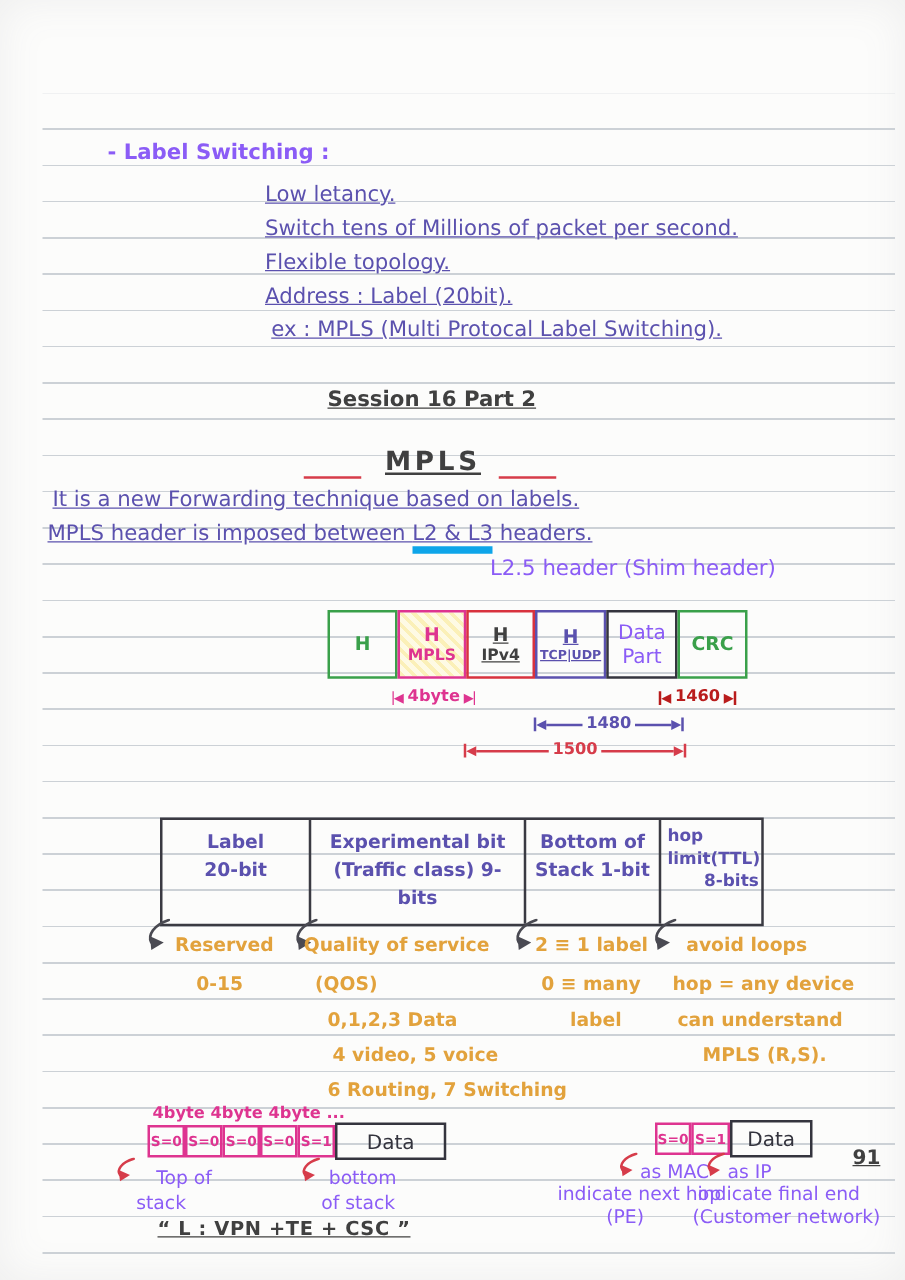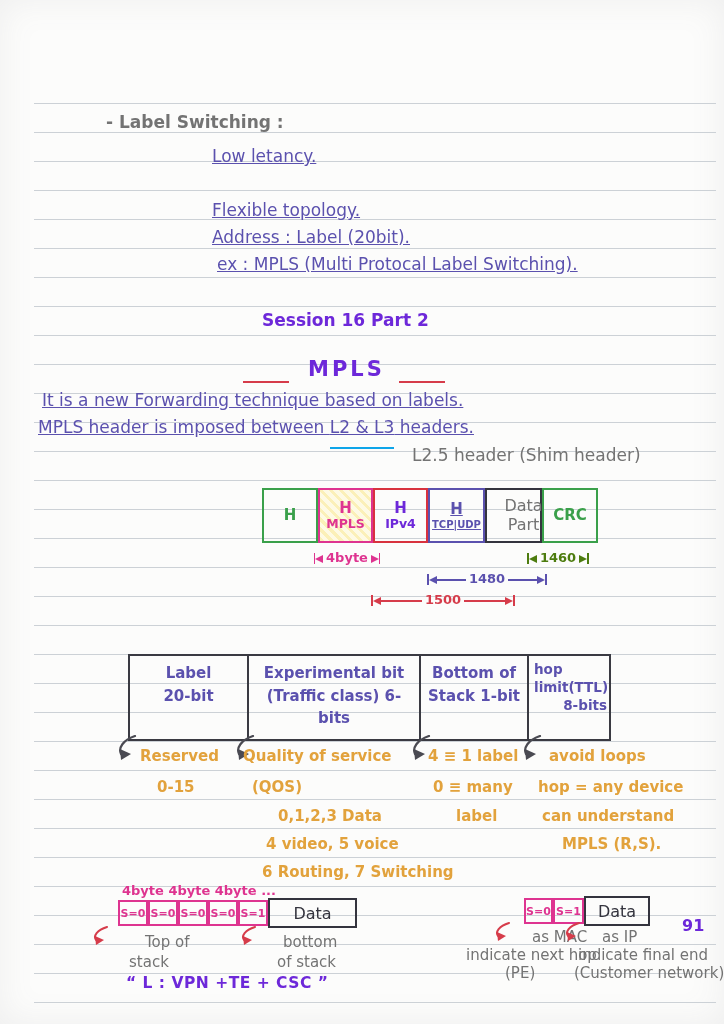--- a/index.html
+++ b/index.html
@@ -5,27 +5,27 @@
   html,body{margin:0;padding:0;background:#ffffff;}
   .page{position:relative;width:724px;height:1024px;background:#fcfcfb;overflow:hidden;
         font-family:"DejaVu Sans",sans-serif;box-shadow:inset 0 0 34px rgba(120,120,125,0.10);}
   .rules{position:absolute;left:34px;right:8px;top:75px;height:932px;
          background:repeating-linear-gradient(to bottom,transparent 0,transparent 27.6px,#ccd1d6 27.6px,#ccd1d6 29px);}
   .abs{position:absolute;white-space:nowrap;}
   .t17{font-size:17px;}
   .t15{font-size:15px;}
   .w600{font-weight:600;}
   .purple{color:#5b51ae;text-decoration:underline;}
-  .redc{color:#6d28d9;}
+  .redc{color:#404040;text-decoration:underline;}
   .pink{color:#de3490;}
   .orange{color:#e2a23c;font-weight:600;}
   .green{color:#3aa04a;}
-  .dark{color:#737373;margin-left:20px;}
+  .dark{color:#8b5cf6;}
   .dash{border-top:2.5px solid #d63c4a;height:0;}
-  .u{border-bottom:2px solid #0ea5e9;padding-bottom:10px;}
+  .u{border-bottom:6px solid #0ea5e9;padding-bottom:0;}
   
   .packet{position:absolute;display:flex;}
   .pbox{height:55px;border:2px solid;box-sizing:border-box;display:flex;flex-direction:column;
         align-items:center;justify-content:center;gap:1px;background:transparent;}
   .green-b{border-color:#3aa04a;}
   .pink-b{border-color:#de3490;}
   .red-b{border-color:#d8323e;}
   .purple-b{border-color:#5b51ae;}
   .dark-b{border-color:#34343e;}
   .hatch{background:repeating-linear-gradient(45deg,#fbf0b8 0 3px,#fefae4 3px 7px);}
@@ -34,21 +34,21 @@
   .p2.small{font-size:10px;}
   .pd{font-size:16px;line-height:1.15;}
   
   .measure{position:absolute;display:flex;align-items:center;}
   .measure .tick{width:2px;height:11px;background:currentColor;}
   .measure .ah{width:0;height:0;border-top:4px solid transparent;border-bottom:4px solid transparent;}
   .measure .ah.l{border-right:8px solid currentColor;}
   .measure .ah.r{border-left:8px solid currentColor;}
   .measure .ln{flex:1;height:2px;background:currentColor;min-width:0;}
   .measure .lbl{font-size:13px;font-weight:700;padding:0 3px;line-height:1;position:relative;top:-1px;}
-  .m-dark{color:#4d7c0f;padding-left:44px;}
+  .m-dark{color:#b91c1c;padding-left:44px;}
   .m-pink{color:#de3490;}
   .m-purple{color:#5b51ae;}
   .m-red{color:#d63c4a;}
   
   .ftable{position:absolute;display:flex;border:2.5px solid #3a3a42;}
   .fcell{border-right:2.5px solid #3a3a42;box-sizing:border-box;color:#5b51ae;font-size:15px;
          font-weight:600;text-align:center;padding:6px 2px 9px;line-height:1.5;}
   .fcell.last{border-right:none;text-align:left;padding:4px 2px 4px 5px;font-size:13.5px;line-height:1.35;}
   
   .srow{position:absolute;display:flex;align-items:flex-start;}
@@ -59,20 +59,21 @@
   .hook{position:absolute;}
 </style>
 </head>
 <body>
 
 <div class="page">
   <div class="rules"></div>
 
   <div class="abs dark t17 w600" style="left:86px;top:112px">- Label Switching :</div>
   <div class="abs purple t17" style="left:212px;top:146px">Low letancy.</div>
+  <div class="abs purple t17" style="left:212px;top:173px">Switch tens of Millions of packet per second.</div>
   <div class="abs purple t17" style="left:212px;top:200px">Flexible topology.</div>
   <div class="abs purple t17" style="left:212px;top:227px">Address : Label (20bit).</div>
   <div class="abs purple t17" style="left:217px;top:254px">ex : MPLS (Multi Protocal Label Switching).</div>
 
   <div class="abs redc t17 w600" style="left:262px;top:310px">Session 16 Part 2</div>
   <div class="abs redc" style="left:308px;top:357px;font-size:21px;font-weight:700;letter-spacing:3px">MPLS</div>
   <div class="abs dash" style="left:243px;top:381px;width:46px"></div>
   <div class="abs dash" style="left:399px;top:381px;width:46px"></div>
 
   <div class="abs purple t17" style="left:42px;top:390px">It is a new Forwarding technique based on labels.</div>
@@ -124,38 +125,38 @@
   </div>
   <div class="measure m-purple" style="left:427px;top:573px;width:120px">
     <span class="tick"></span>
       <span class="ah l"></span>
       <span class="ln"></span>
       <span class="lbl">1480</span>
       <span class="ln"></span>
       <span class="ah r"></span>
       <span class="tick"></span>
   </div>
-  <div class="measure m-red" style="left:371px;top:594px;width:144px">
+  <div class="measure m-red" style="left:371px;top:594px;width:178px">
     <span class="tick"></span>
       <span class="ah l"></span>
       <span class="ln"></span>
       <span class="lbl">1500</span>
       <span class="ln"></span>
       <span class="ah r"></span>
       <span class="tick"></span>
   </div>
 
   <div class="ftable" style="left:128px;top:654px">
     <div class="fcell" style="width:119px">
       <div>Label</div>
       <div>20-bit</div>
     </div>
     <div class="fcell" style="width:172px">
       <div>Experimental bit</div>
-      <div>(Traffic class) 6-bits</div>
+      <div>(Traffic class) 9-bits</div>
     </div>
     <div class="fcell" style="width:108px">
       <div>Bottom of</div>
       <div>Stack 1-bit</div>
     </div>
     <div class="fcell last" style="width:80px">
       <div>hop</div>
       <div>limit(TTL)</div>
       <div style="text-align:right">8-bits</div>
     </div>
@@ -176,25 +177,25 @@
   <svg class="hook" style="left:521px;top:735px" width="26" height="26" viewBox="0 0 26 26">
       <path d="M19 1 C7 5 2 13 5 19" fill="none" stroke="#4a4a52" stroke-width="2.2" stroke-linecap="round"></path>
       <polygon points="4,14 15,19 5,25" fill="#4a4a52"></polygon>
     </svg>
 
   <div class="abs orange t15" style="left:140px;top:747px">Reserved</div>
   <div class="abs orange t15" style="left:157px;top:778px">0-15</div>
 
   <div class="abs orange t15" style="left:243px;top:747px">Quality of service</div>
   <div class="abs orange t15" style="left:252px;top:778px">(QOS)</div>
-  <div class="abs orange t15" style="left:278px;top:807px">0,1,2,3  Data</div>
+  <div class="abs orange t15" style="left:262px;top:807px">0,1,2,3  Data</div>
   <div class="abs orange t15" style="left:266px;top:835px">4 video, 5 voice</div>
   <div class="abs orange t15" style="left:262px;top:863px">6 Routing, 7 Switching</div>
 
-  <div class="abs orange t15" style="left:428px;top:747px">4 ≡  1 label</div>
+  <div class="abs orange t15" style="left:428px;top:747px">2 ≡  1 label</div>
   <div class="abs orange t15" style="left:433px;top:778px">0 ≡ many</div>
   <div class="abs orange t15" style="left:456px;top:807px">label</div>
 
   <div class="abs orange t15" style="left:549px;top:747px">avoid loops</div>
   <div class="abs orange t15" style="left:538px;top:778px">hop = any device</div>
   <div class="abs orange t15" style="left:542px;top:807px">can understand</div>
   <div class="abs orange t15" style="left:562px;top:835px">MPLS (R,S).</div>
 
   <div class="abs pink" style="left:122px;top:883px;font-size:13px;font-weight:700">4byte 4byte 4byte  ...</div>
   <div class="srow" style="left:118px;top:900px">

